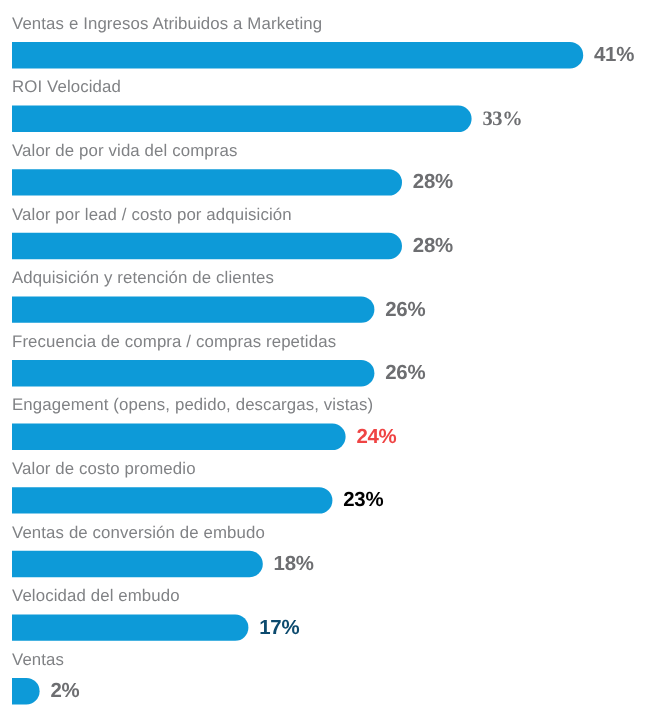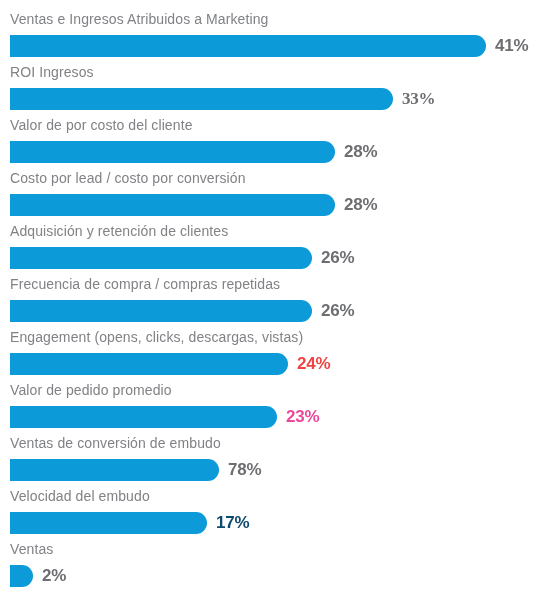--- a/index.html
+++ b/index.html
@@ -70,73 +70,73 @@
 <div id="chart-root">
 
 <div class="bar-row">
       <span class="bar-label">Ventas e Ingresos Atribuidos a Marketing</span>
       <div class="bar-track">
         <div class="bar-fill" style="background: rgb(13, 154, 216); width: 476px;"></div>
         <span class="bar-value" style="color: rgb(109, 110, 113);">41%</span>
       </div>
     </div>
     <div class="bar-row">
-      <span class="bar-label">ROI Ingresos</span>
+      <span class="bar-label">ROI Velocidad</span>
       <div class="bar-track">
         <div class="bar-fill" style="background: rgb(13, 154, 216); width: 383px;"></div>
         <span class="bar-value" style="color: rgb(109, 110, 113); font-family: Liberation Serif, serif;">33%</span>
       </div>
     </div>
     <div class="bar-row">
-      <span class="bar-label">Valor de por costo del cliente</span>
+      <span class="bar-label">Valor de por vida del compras</span>
       <div class="bar-track">
         <div class="bar-fill" style="background: rgb(13, 154, 216); width: 325px;"></div>
         <span class="bar-value" style="color: rgb(109, 110, 113);">28%</span>
       </div>
     </div>
     <div class="bar-row">
-      <span class="bar-label">Costo por lead / costo por conversión</span>
+      <span class="bar-label">Valor por lead / costo por adquisición</span>
       <div class="bar-track">
         <div class="bar-fill" style="background: rgb(13, 154, 216); width: 325px;"></div>
         <span class="bar-value" style="color: rgb(109, 110, 113);">28%</span>
       </div>
     </div>
     <div class="bar-row">
       <span class="bar-label">Adquisición y retención de clientes</span>
       <div class="bar-track">
         <div class="bar-fill" style="background: rgb(13, 154, 216); width: 302px;"></div>
         <span class="bar-value" style="color: rgb(109, 110, 113);">26%</span>
       </div>
     </div>
     <div class="bar-row">
       <span class="bar-label">Frecuencia de compra / compras repetidas</span>
       <div class="bar-track">
         <div class="bar-fill" style="background: rgb(13, 154, 216); width: 302px;"></div>
         <span class="bar-value" style="color: rgb(109, 110, 113);">26%</span>
       </div>
     </div>
     <div class="bar-row">
-      <span class="bar-label">Engagement (opens, clicks, descargas, vistas)</span>
+      <span class="bar-label">Engagement (opens, pedido, descargas, vistas)</span>
       <div class="bar-track">
         <div class="bar-fill" style="background: rgb(13, 154, 216); width: 278px;"></div>
         <span class="bar-value" style="color: #ef4444;">24%</span>
       </div>
     </div>
     <div class="bar-row">
-      <span class="bar-label">Valor de pedido promedio</span>
+      <span class="bar-label">Valor de costo promedio</span>
       <div class="bar-track">
         <div class="bar-fill" style="background: rgb(13, 154, 216); width: 267px;"></div>
-        <span class="bar-value" style="color: #ec4899;">23%</span>
+        <span class="bar-value" style="color: #000000;">23%</span>
       </div>
     </div>
     <div class="bar-row">
       <span class="bar-label">Ventas de conversión de embudo</span>
       <div class="bar-track">
         <div class="bar-fill" style="background: rgb(13, 154, 216); width: 209px;"></div>
-        <span class="bar-value" style="color: rgb(109, 110, 113);">78%</span>
+        <span class="bar-value" style="color: rgb(109, 110, 113);">18%</span>
       </div>
     </div>
     <div class="bar-row">
       <span class="bar-label">Velocidad del embudo</span>
       <div class="bar-track">
         <div class="bar-fill" style="background: rgb(13, 154, 216); width: 197px;"></div>
         <span class="bar-value" style="color: #0c4a6e;">17%</span>
       </div>
     </div>
     <div class="bar-row">

